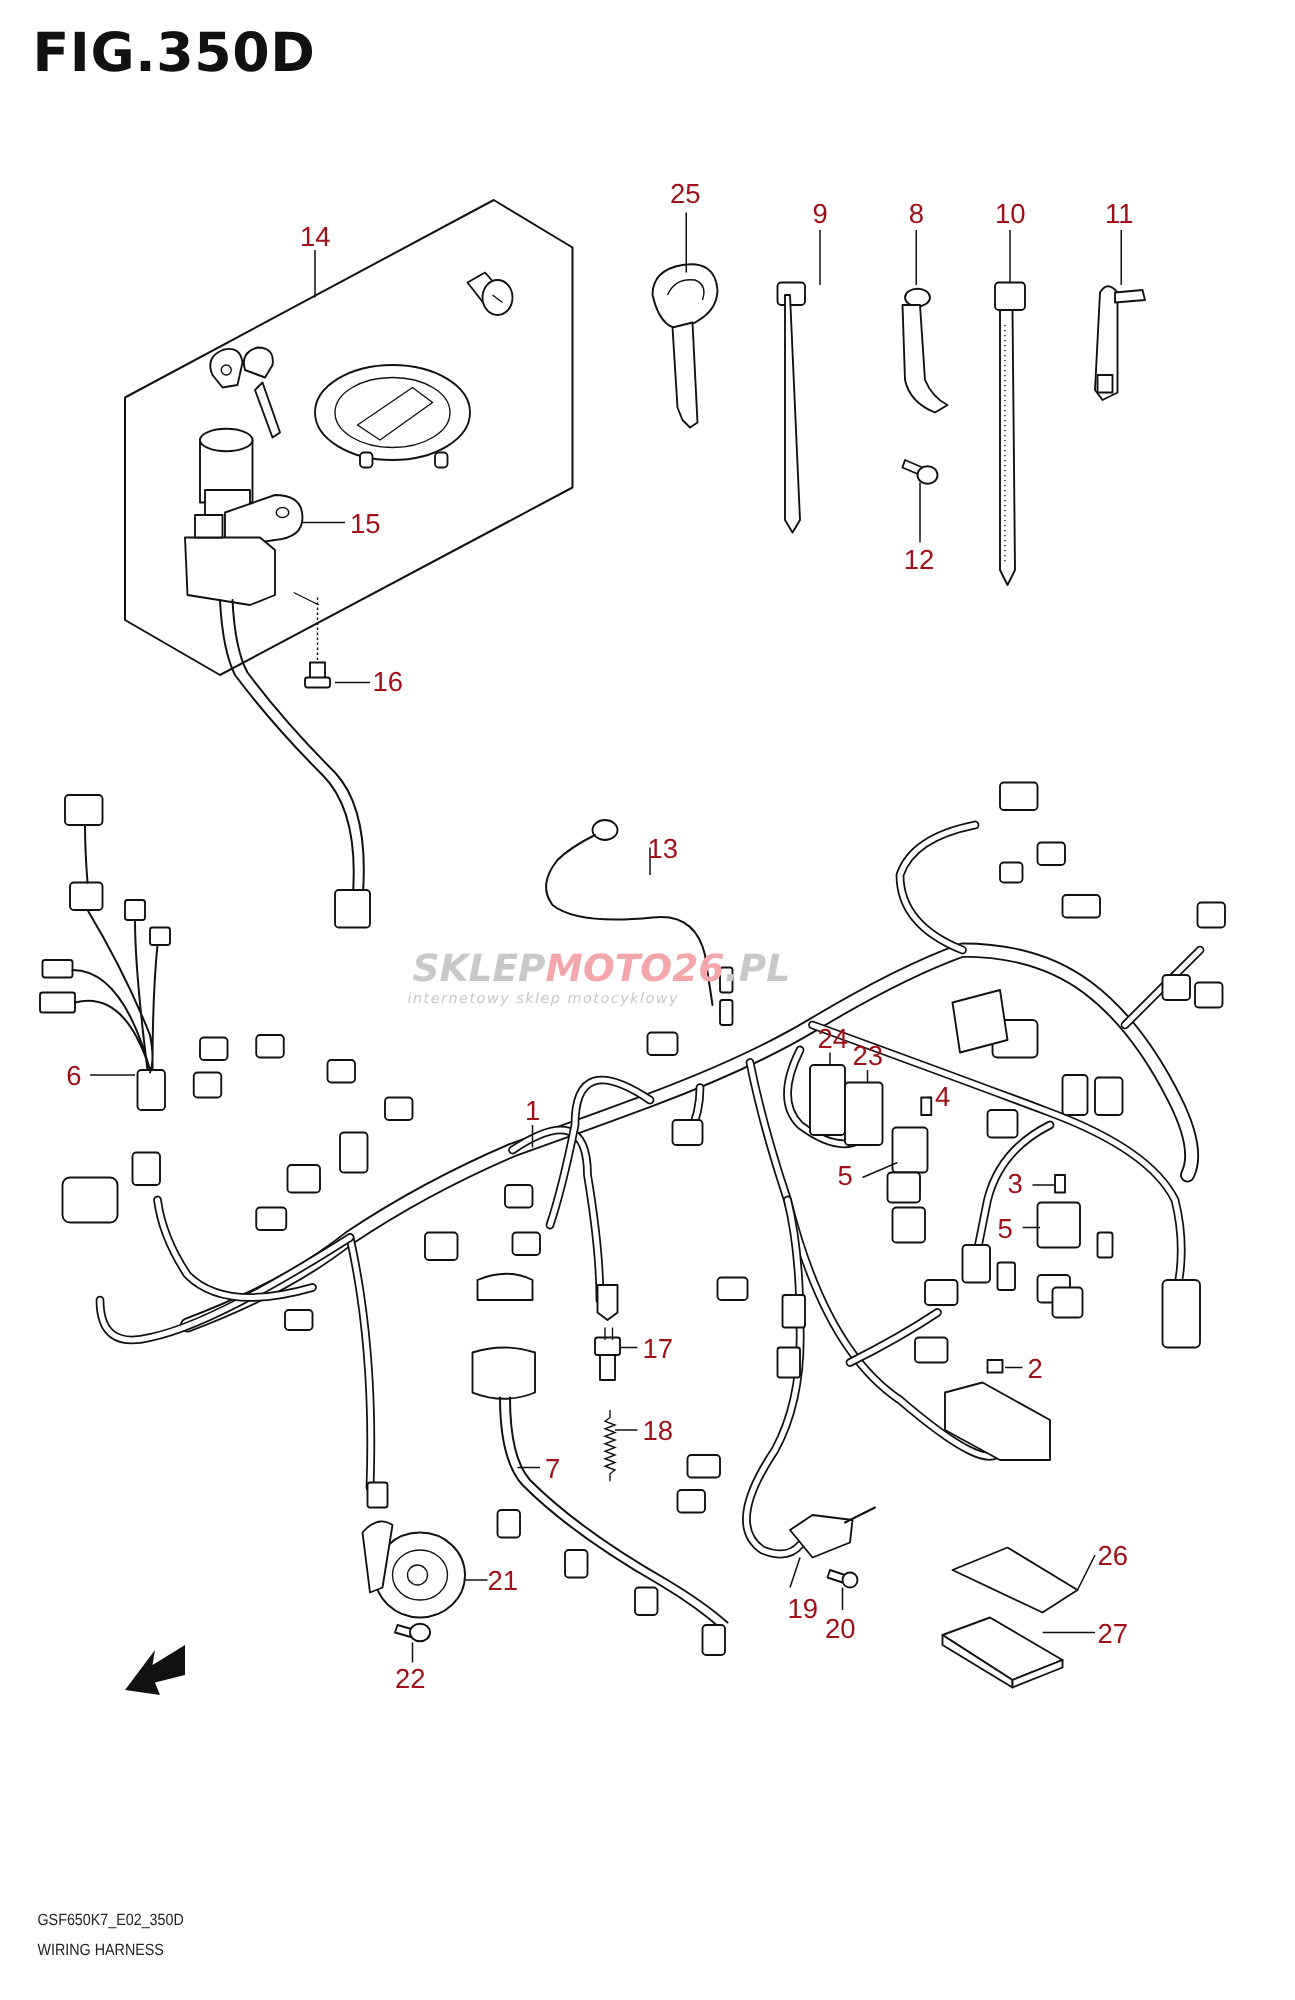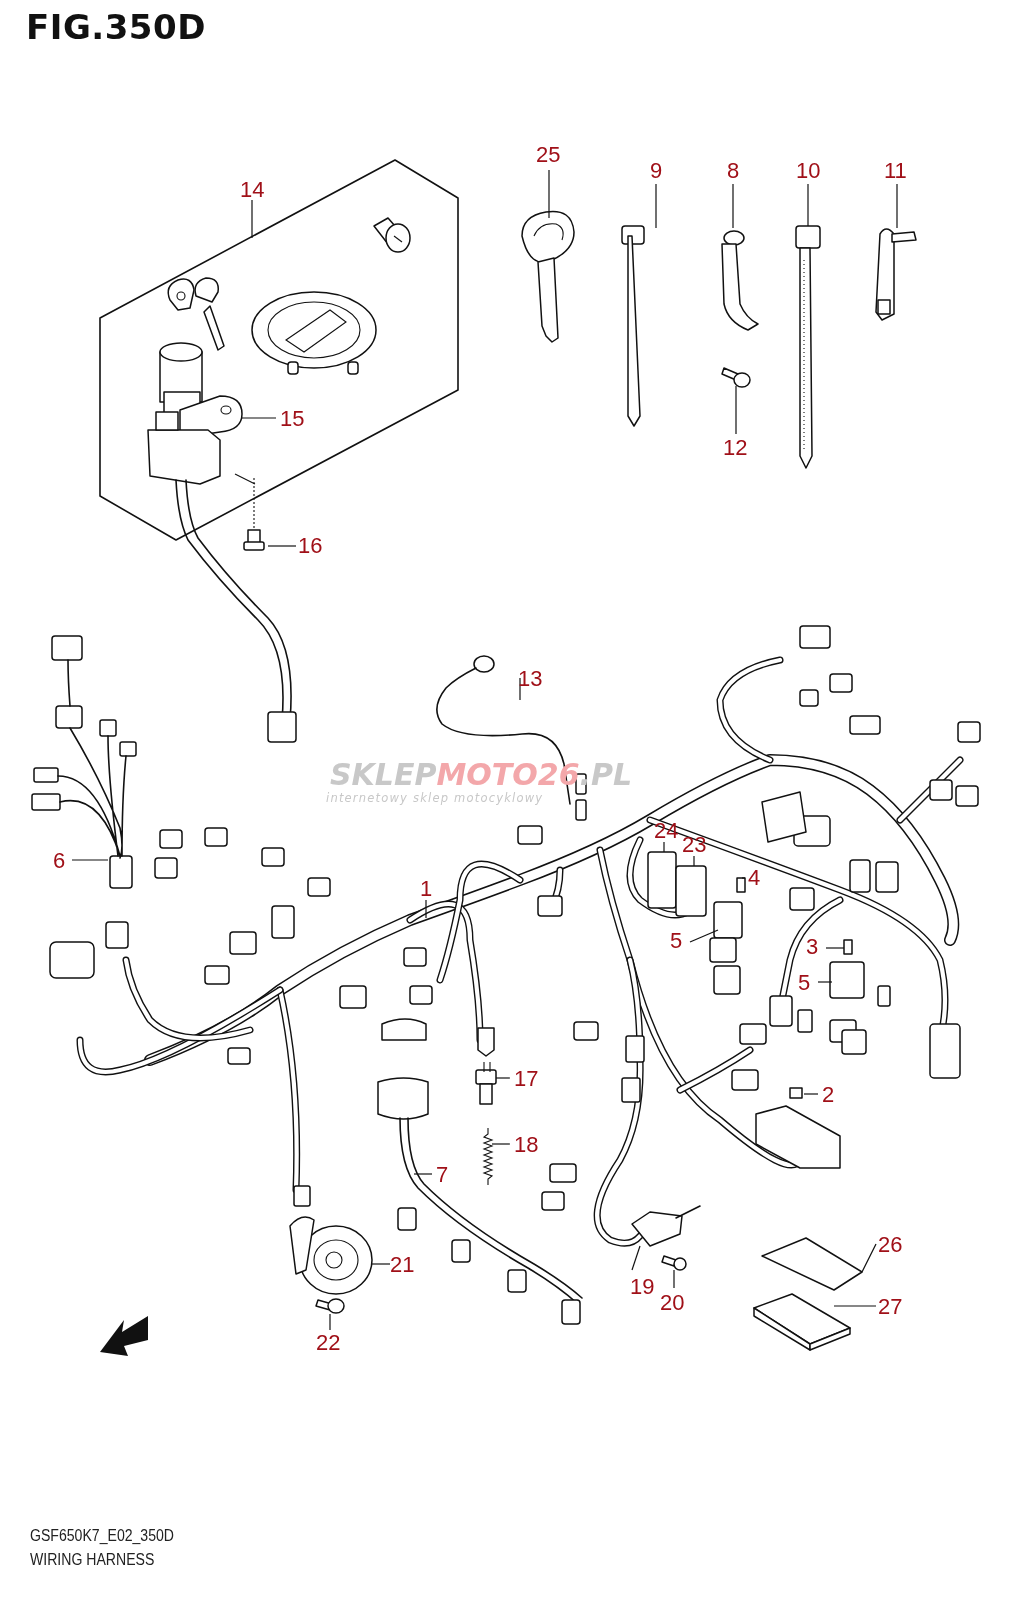--- a/index.html
+++ b/index.html
@@ -1,21 +1,21 @@
 <!DOCTYPE html>
 <html><head>
 <meta charset="utf-8">
 <style>
   html, body { margin: 0; padding: 0; background: #ffffff; }
   body { width: 1036px; height: 1600px; position: relative; overflow: hidden;
          font-family: "DejaVu Sans", sans-serif; }
-  #fig-title { position: absolute; left: 26px; top: 7px; font-size: 34px; font-weight: bold;
+  #fig-title { position: absolute; left: 26px; top: 18px; font-size: 43px; font-weight: bold;
                color: #111; letter-spacing: 0.5px; font-family: "DejaVu Sans", sans-serif; }
   #footer { position: absolute; left: 30px; top: 1524px; color: #222;
-            font-family: "Liberation Sans", sans-serif; font-size: 16px; line-height: 24px; }
+            font-family: "Liberation Sans", sans-serif; font-size: 13px; line-height: 24px; }
   #footer div { transform: scaleX(0.88); transform-origin: left; }
   svg#diagram { position: absolute; left: 0; top: 0; }
   .ln { fill: none; stroke: #111; stroke-width: 1.6; stroke-linejoin: round; stroke-linecap: round; }
   .ln-thin { fill: none; stroke: #111; stroke-width: 1.1; }
   .part { fill: #fff; stroke: #111; stroke-width: 1.5; stroke-linejoin: round; }
   .wire-outer { fill: none; stroke: #111; stroke-width: 7; stroke-linecap: round; stroke-linejoin: round; }
   .wire-inner { fill: none; stroke: #fff; stroke-width: 4.2; stroke-linecap: round; stroke-linejoin: round; }
   .trunk-outer { fill: none; stroke: #111; stroke-width: 12; stroke-linecap: round; stroke-linejoin: round; }
   .trunk-inner { fill: none; stroke: #fff; stroke-width: 9; stroke-linecap: round; stroke-linejoin: round; }
   .leader { stroke: #111; stroke-width: 1.2; fill: none; }

